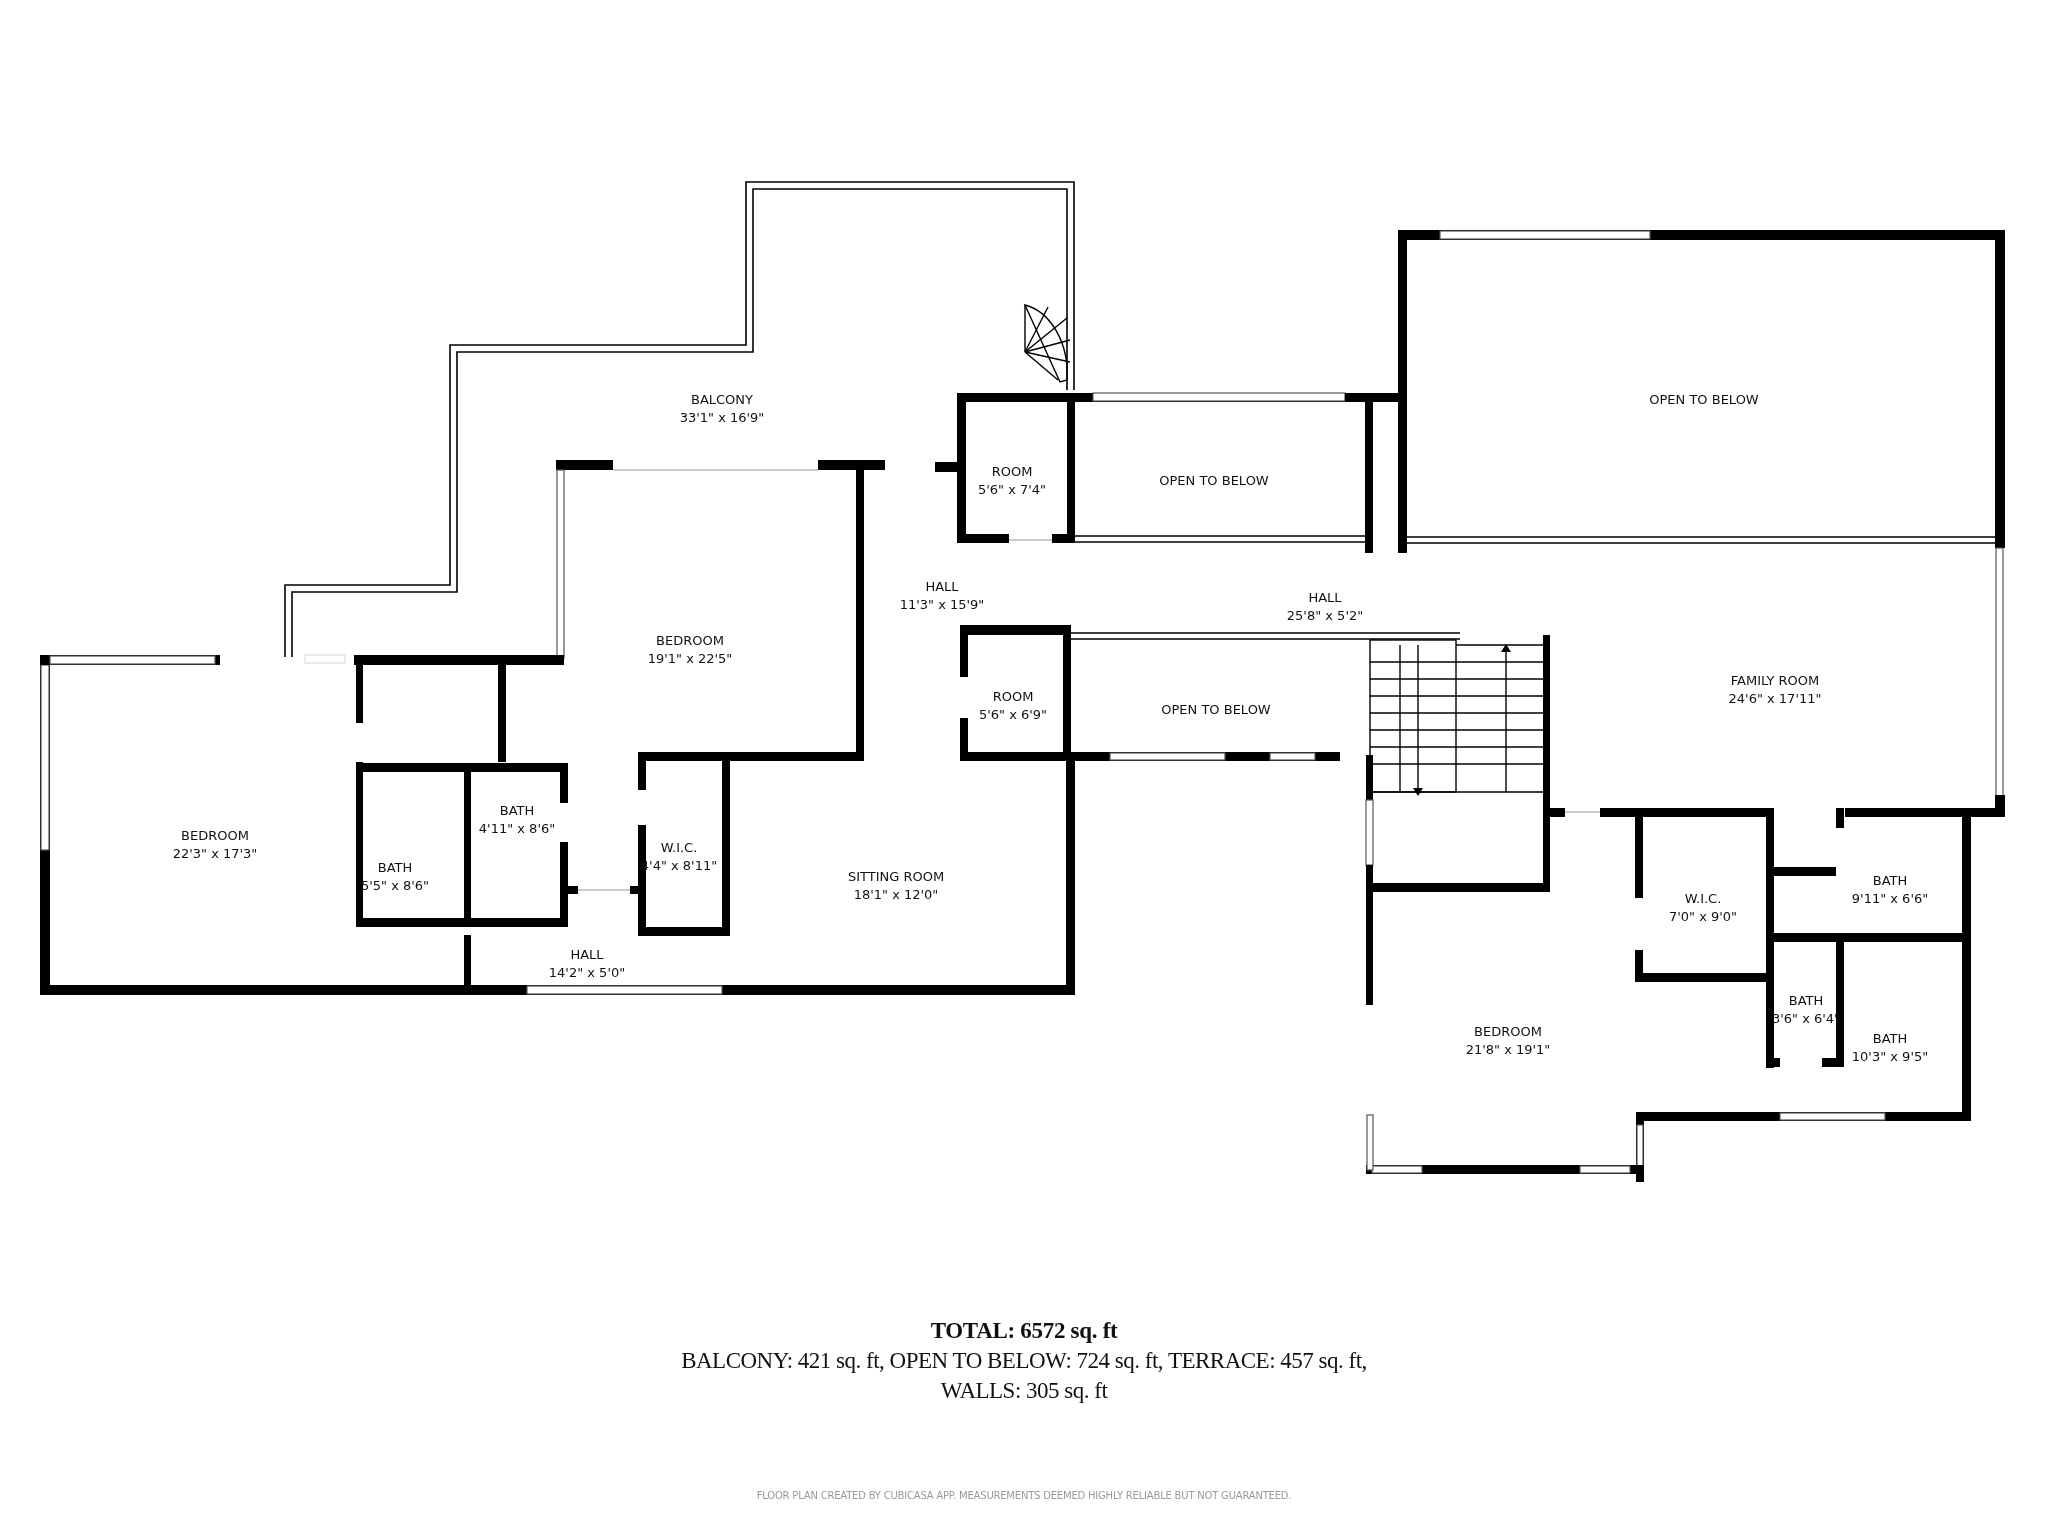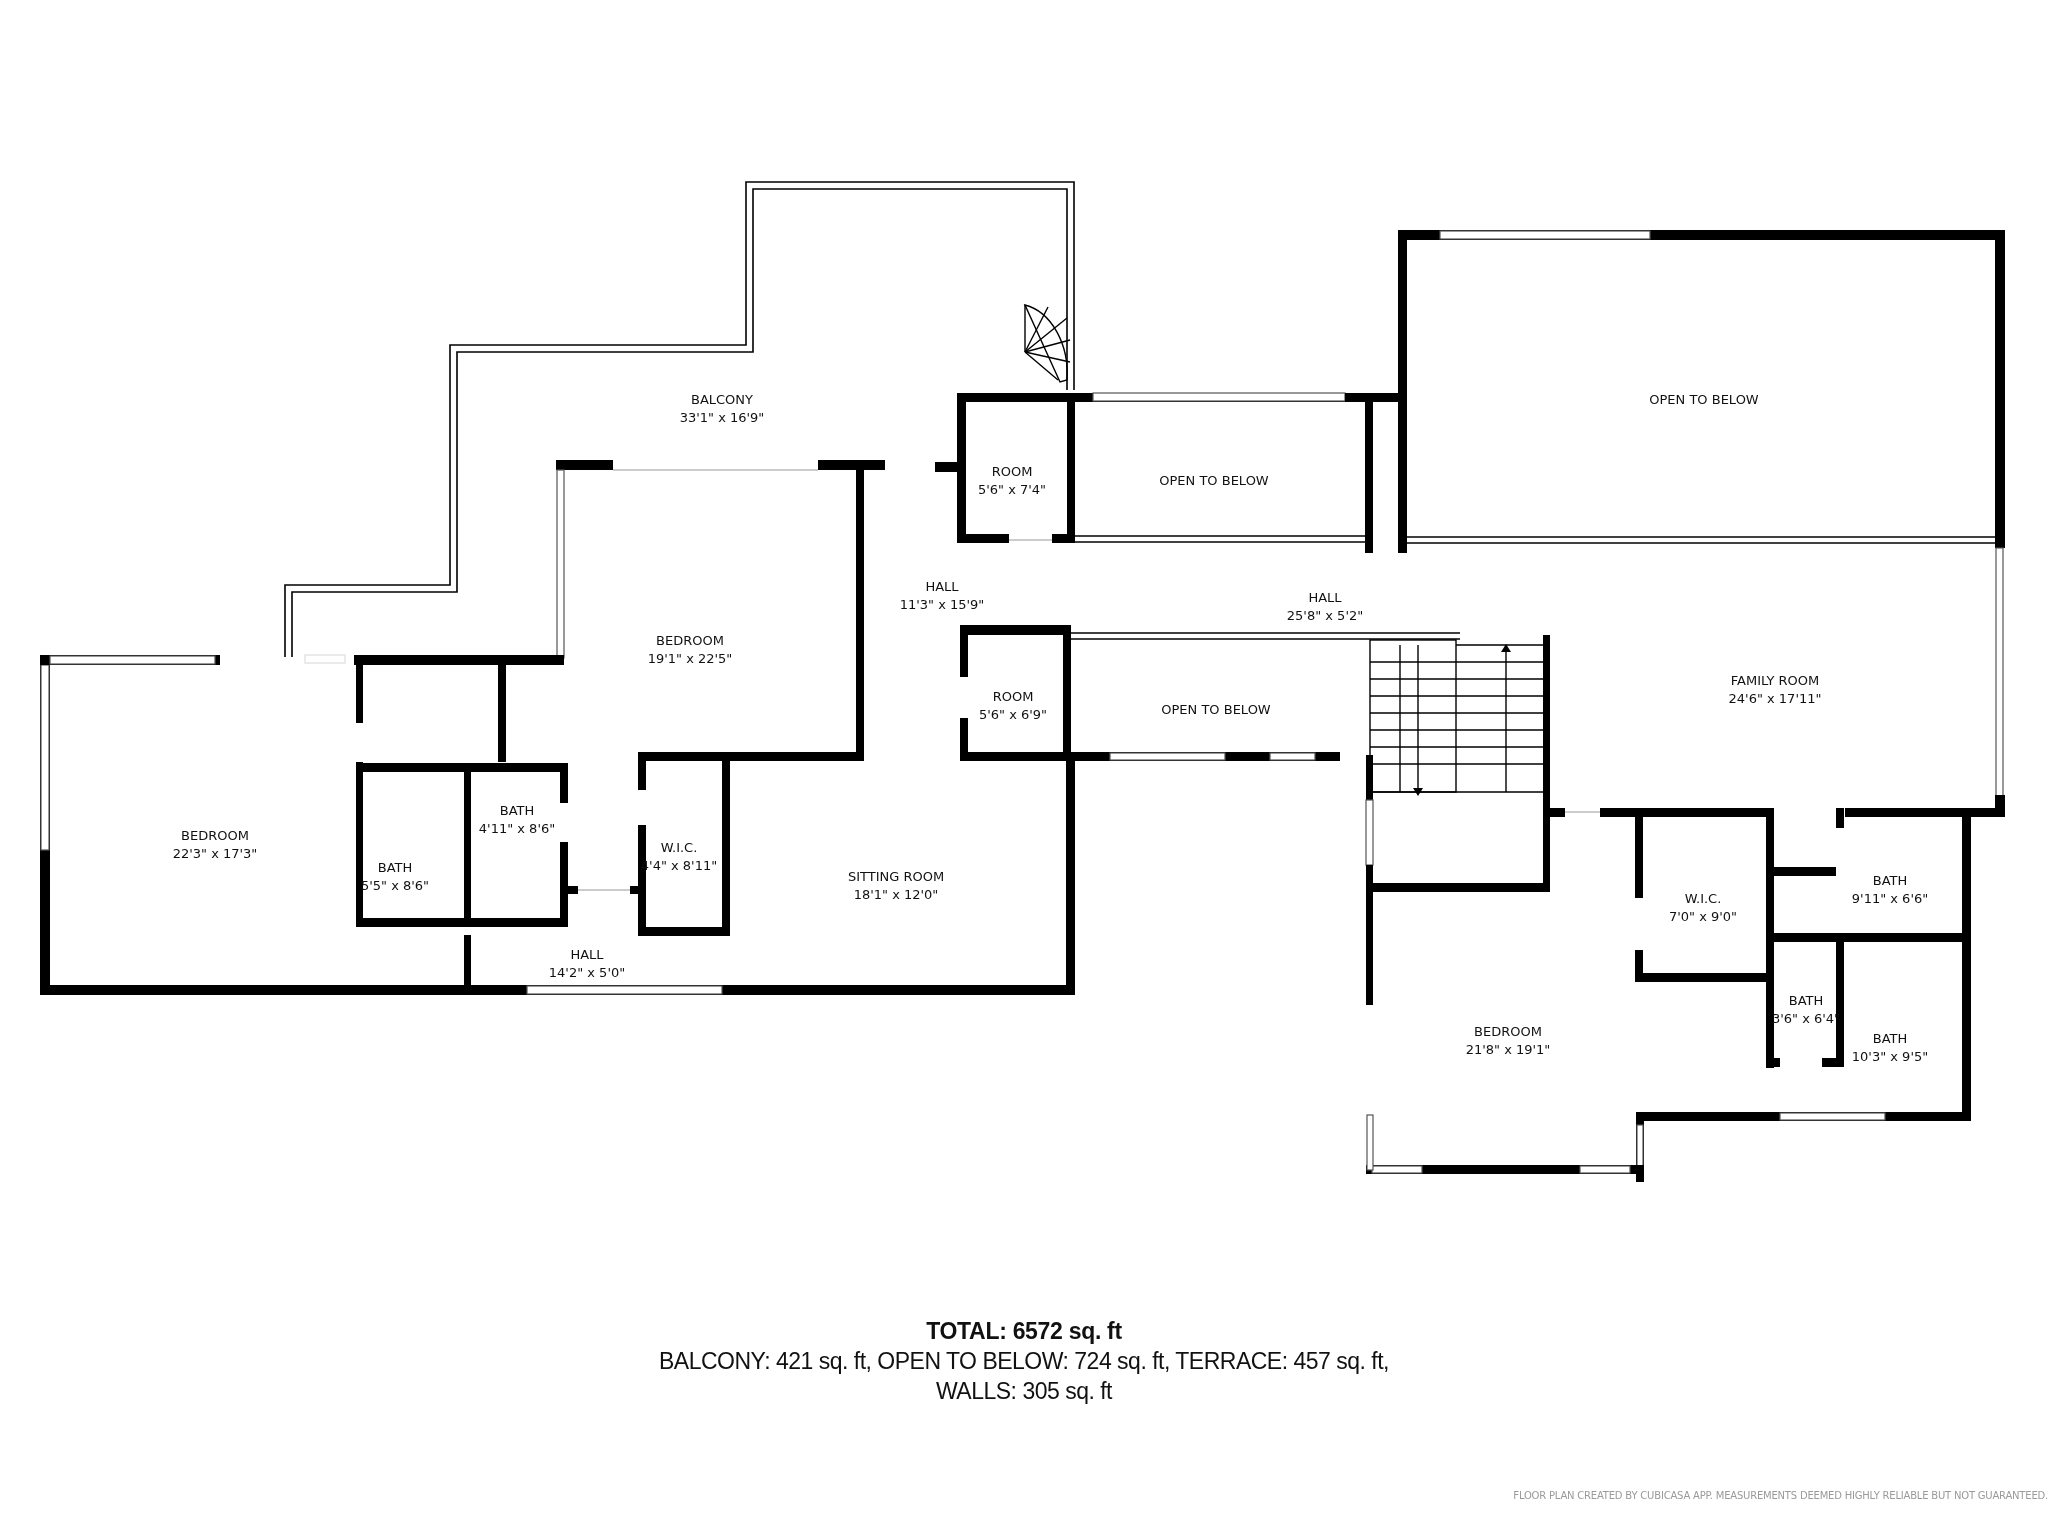--- a/index.html
+++ b/index.html
@@ -5,24 +5,24 @@
   html, body { margin:0; padding:0; background:#ffffff; }
   body { width:2048px; height:1536px; position:relative; overflow:hidden; font-family:"Liberation Sans", sans-serif; }
   #plan { position:absolute; left:0; top:0; width:2048px; height:1300px; }
   .wall { fill:#000; }
   .rail { fill:none; stroke:#000; stroke-width:1.6; }
   .win { fill:#fff; stroke:#555; stroke-width:1.2; }
   .thin { stroke:#000; stroke-width:1.4; fill:none; }
   .doorgap { stroke:#bbb; stroke-width:1.5; }
   .lbl { font-family:"DejaVu Sans", sans-serif; font-size:13px; fill:#111; text-anchor:middle; }
   .mk { fill:#000; }
-  #summary { position:absolute; left:0; top:1316px; width:2048px; text-align:center; font-family:Liberation Sans, sans-serif; color:#111; }
+  #summary { position:absolute; left:0; top:1316px; width:2048px; text-align:center; font-family:Liberation Serif, serif; color:#111; }
   #summary .total { font-weight:bold; font-size:23px; line-height:30px; letter-spacing:-0.3px; }
   #summary .line { font-size:23px; line-height:30px; letter-spacing:-0.5px; }
-  #disclaimer { position:absolute; left:0; top:1490px; width:2048px; text-align:right; font-family:"DejaVu Sans", sans-serif; font-size:10px; color:#9a9a9a; letter-spacing:-0.2px; }
+  #disclaimer { position:absolute; left:0; top:1490px; width:2048px; text-align:center; font-family:"DejaVu Sans", sans-serif; font-size:10px; color:#9a9a9a; letter-spacing:-0.2px; }
 </style>
 </head>
 <body>
 
 <svg id="plan" viewBox="0 0 2048 1300" xmlns="http://www.w3.org/2000/svg">
 
   <g>
     <polyline class="rail" points="285,657 285,585 450,585 450,345 746,345 746,182 1074,182 1074,390"></polyline>
     <polyline class="rail" points="292,657 292,592 457,592 457,352 753,352 753,189 1067,189 1067,390"></polyline>
   </g>

